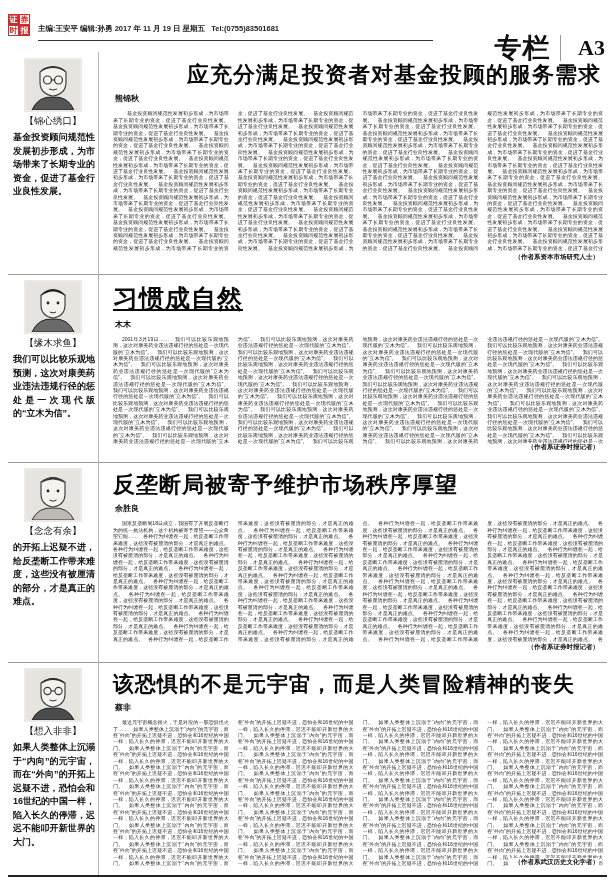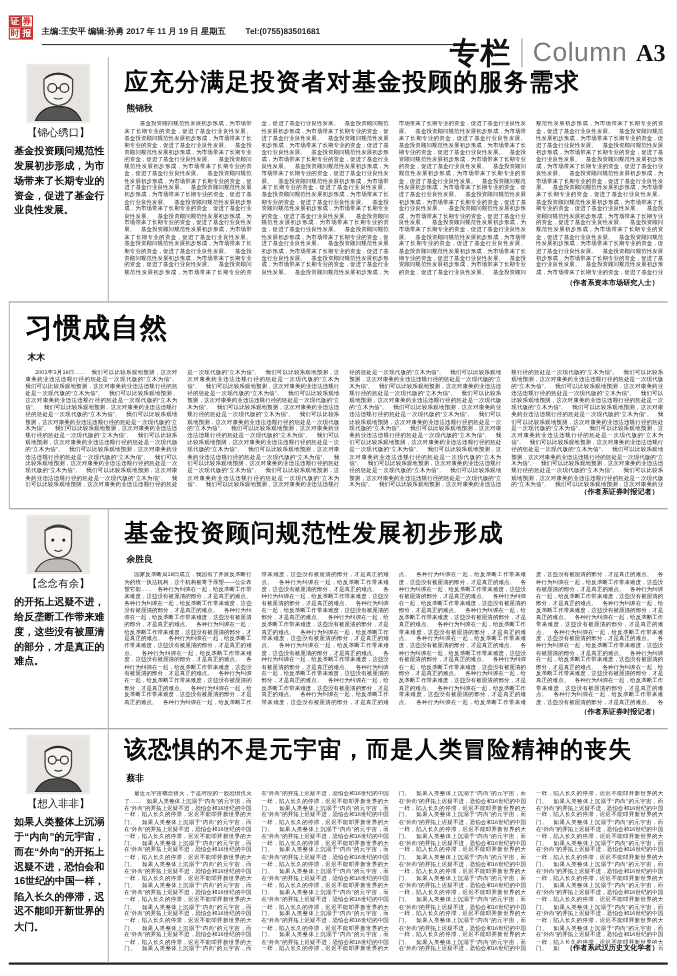--- a/index.html
+++ b/index.html
@@ -9,41 +9,41 @@
   .header{position:absolute;left:8px;top:10px;right:8px;height:40px;}
   .logo{position:absolute;left:0;top:4px;width:22px;height:22px;display:grid;
         grid-template-columns:11px 11px;grid-template-rows:11px 11px;}
   .logo span{display:flex;align-items:center;justify-content:center;
         font-size:8px;font-weight:bold;line-height:1;}
   .logo .r{background:#c62f2f;color:#fff;}
   .logo .w{background:#fff;color:#c62f2f;border:0.5px solid #c62f2f;box-sizing:border-box;}
   .header-info{position:absolute;left:30px;top:14px;width:395px;font-size:7.5px;
         font-weight:bold;color:#222;white-space:nowrap;border-bottom:1.5px solid #333;
         padding-bottom:6px;}
-  .header-info .tel{margin-left:16px;}
+  .header-info .tel{margin-left:4px;}
   .section-title{position:absolute;right:2px;top:20px;display:flex;align-items:center;}
   .section-cn{font-size:27px;font-weight:bold;letter-spacing:1px;color:#111;}
   .vbar{width:1.5px;height:26px;background:#999;margin:0 9px;}
   .section-en{font-size:24px;color:#7a7a7a;letter-spacing:0.5px;}
   .page-no{font-size:22px;font-weight:bold;font-family:"Liberation Serif",serif;
         color:#111;margin-left:8px;}
   
   .section{position:absolute;left:8px;right:8px;display:flex;}
   .section.rule{border-bottom:1px solid #9a9a9a;}
   .section.last{border-bottom:2.5px solid #222;}
   .sidebar{width:90px;flex:none;padding-top:4px;text-align:center;}
   .portrait{width:58px;height:54px;margin:2px auto 3px auto;background:#eceae6;
         display:flex;align-items:center;justify-content:center;}
   .col-label{font-size:9.5px;font-weight:normal;margin:3px 0 3px 0;color:#111;}
   .quote{font-size:9px;font-weight:bold;line-height:13.5px;text-align:justify;
         padding:0 3px 0 5px;color:#111;}
   .content{flex:1;border-left:1.5px solid #b5b5b5;position:relative;min-width:0;}
   .headline{font-weight:bold;color:#0a0a0a;letter-spacing:1px;padding:10px 6px 4px 14px;
         line-height:1.15;}
-  .headline.centered{text-align:left;}
+  .headline.centered{text-align:right;}
   .byline{font-size:8px;font-weight:bold;padding:2px 0 4px 16px;color:#111;}
   .body-cols{column-gap:9px;column-count:4;font-size:5px;line-height:6.4px;
         text-align:justify;color:#1c1c1c;overflow:hidden;margin:2px 4px 8px 14px;
         text-indent:9px;word-break:break-all;}
   .attribution{position:absolute;right:8px;font-size:6.5px;font-weight:bold;
         background:#fff;padding-left:6px;color:#111;}
   svg.sk{display:block;}
 </style>
 </head>
 <body>
@@ -57,21 +57,20 @@
       <span class="w">时</span>
       <span class="r">报</span>
     </div>
     <div class="header-info">
       <span>主编:王安平  编辑:孙勇  2017 年 11 月 19 日  星期五</span>
       <span class="tel">Tel:(0755)83501681</span>
     </div>
     <div class="section-title">
       <span class="section-cn">专栏</span>
       <span class="vbar"></span>
-      <span class="section-en">Column</span>
       <span class="page-no">A3</span>
     </div>
   </div>
 
   <div class="section rule" style="top:52px;height:222px;">
     <div class="sidebar">
       <div class="portrait">
         <svg class="sk" width="54" height="50" viewBox="0 0 54 50">
           <rect x="0" y="0" width="54" height="50" fill="#e7e4df"></rect>
           <path d="M14 12 Q27 2 40 12 L40 22 Q40 34 27 36 Q14 34 14 22 Z" fill="#f6f3ee" stroke="#444" stroke-width="1.2"></path>
@@ -88,22 +87,37 @@
     </div>
     <div class="content">
       <div class="headline centered" style="font-size:22px;">应充分满足投资者对基金投顾的服务需求</div>
       <div class="byline">熊锦秋</div>
       <div class="body-cols" style="height:146px;">　基金投资顾问规范性发展初步形成，为市场带来了长期专业的资金，促进了基金行业良性发展。　基金投资顾问规范性发展初步形成，为市场带来了长期专业的资金，促进了基金行业良性发展。　基金投资顾问规范性发展初步形成，为市场带来了长期专业的资金，促进了基金行业良性发展。　基金投资顾问规范性发展初步形成，为市场带来了长期专业的资金，促进了基金行业良性发展。　基金投资顾问规范性发展初步形成，为市场带来了长期专业的资金，促进了基金行业良性发展。　基金投资顾问规范性发展初步形成，为市场带来了长期专业的资金，促进了基金行业良性发展。　基金投资顾问规范性发展初步形成，为市场带来了长期专业的资金，促进了基金行业良性发展。　基金投资顾问规范性发展初步形成，为市场带来了长期专业的资金，促进了基金行业良性发展。　基金投资顾问规范性发展初步形成，为市场带来了长期专业的资金，促进了基金行业良性发展。　基金投资顾问规范性发展初步形成，为市场带来了长期专业的资金，促进了基金行业良性发展。　基金投资顾问规范性发展初步形成，为市场带来了长期专业的资金，促进了基金行业良性发展。　基金投资顾问规范性发展初步形成，为市场带来了长期专业的资金，促进了基金行业良性发展。　基金投资顾问规范性发展初步形成，为市场带来了长期专业的资金，促进了基金行业良性发展。　基金投资顾问规范性发展初步形成，为市场带来了长期专业的资金，促进了基金行业良性发展。　基金投资顾问规范性发展初步形成，为市场带来了长期专业的资金，促进了基金行业良性发展。　基金投资顾问规范性发展初步形成，为市场带来了长期专业的资金，促进了基金行业良性发展。　基金投资顾问规范性发展初步形成，为市场带来了长期专业的资金，促进了基金行业良性发展。　基金投资顾问规范性发展初步形成，为市场带来了长期专业的资金，促进了基金行业良性发展。　基金投资顾问规范性发展初步形成，为市场带来了长期专业的资金，促进了基金行业良性发展。　基金投资顾问规范性发展初步形成，为市场带来了长期专业的资金，促进了基金行业良性发展。　基金投资顾问规范性发展初步形成，为市场带来了长期专业的资金，促进了基金行业良性发展。　基金投资顾问规范性发展初步形成，为市场带来了长期专业的资金，促进了基金行业良性发展。　基金投资顾问规范性发展初步形成，为市场带来了长期专业的资金，促进了基金行业良性发展。　基金投资顾问规范性发展初步形成，为市场带来了长期专业的资金，促进了基金行业良性发展。　基金投资顾问规范性发展初步形成，为市场带来了长期专业的资金，促进了基金行业良性发展。　基金投资顾问规范性发展初步形成，为市场带来了长期专业的资金，促进了基金行业良性发展。　基金投资顾问规范性发展初步形成，为市场带来了长期专业的资金，促进了基金行业良性发展。　基金投资顾问规范性发展初步形成，为市场带来了长期专业的资金，促进了基金行业良性发展。　基金投资顾问规范性发展初步形成，为市场带来了长期专业的资金，促进了基金行业良性发展。　基金投资顾问规范性发展初步形成，为市场带来了长期专业的资金，促进了基金行业良性发展。　基金投资顾问规范性发展初步形成，为市场带来了长期专业的资金，促进了基金行业良性发展。　基金投资顾问规范性发展初步形成，为市场带来了长期专业的资金，促进了基金行业良性发展。　基金投资顾问规范性发展初步形成，为市场带来了长期专业的资金，促进了基金行业良性发展。　基金投资顾问规范性发展初步形成，为市场带来了长期专业的资金，促进了基金行业良性发展。　基金投资顾问规范性发展初步形成，为市场带来了长期专业的资金，促进了基金行业良性发展。　基金投资顾问规范性发展初步形成，为市场带来了长期专业的资金，促进了基金行业良性发展。　基金投资顾问规范性发展初步形成，为市场带来了长期专业的资金，促进了基金行业良性发展。　基金投资顾问规范性发展初步形成，为市场带来了长期专业的资金，促进了基金行业良性发展。　基金投资顾问规范性发展初步形成，为市场带来了长期专业的资金，促进了基金行业良性发展。　基金投资顾问规范性发展初步形成，为市场带来了长期专业的资金，促进了基金行业良性发展。　基金投资顾问规范性发展初步形成，为市场带来了长期专业的资金，促进了基金行业良性发展。　基金投资顾问规范性发展初步形成，为市场带来了长期专业的资金，促进了基金行业良性发展。　基金投资顾问规范性发展初步形成，为市场带来了长期专业的资金，促进了基金行业良性发展。　基金投资顾问规范性发展初步形成，为市场带来了长期专业的资金，促进了基金行业良性发展。　基金投资顾问规范性发展初步形成，为市场带来了长期专业的资金，促进了基金行业良性发展。　基金投资顾问规范性发展初步形成，为市场带来了长期专业的资金，促进了基金行业良性发展。　基金投资顾问规范性发展初步形成，为市场带来了长期专业的资金，促进了基金行业良性发展。　基金投资顾问规范性发展初步形成，为市场带来了长期专业的资金，促进了基金行业良性发展。　基金投资顾问规范性发展初步形成，为市场带来了长期专业的资金，促进了基金行业良性发展。　基金投资顾问规范性发展初步形成，为市场带来了长期专业的资金，促进了基金行业良性发展。　基金投资顾问规范性发展初步形成，为市场带来了长期专业的资金，促进了基金行业良性发展。　基金投资顾问规范性发展初步形成，为市场带来了长期专业的资金，促进了基金行业良性发展。　基金投资顾问规范性发展初步形成，为市场带来了长期专业的资金，促进了基金行业良性发展。　基金投资顾问规范性发展初步形成，为市场带来了长期专业的资金，促进了基金行业良性发展。</div>
       <div class="attribution" style="bottom:12px;">（作者系资本市场研究人士）</div>
     </div>
   </div>
 
   <div class="section rule" style="top:274px;height:188px;">
+    <div class="sidebar">
+      <div class="portrait">
+        <svg class="sk" width="54" height="50" viewBox="0 0 54 50">
+          <rect x="0" y="0" width="54" height="50" fill="#e7e4df"></rect>
+          <path d="M15 13 Q27 3 39 13 L39 23 Q39 34 27 36 Q15 34 15 23 Z" fill="#f6f3ee" stroke="#444" stroke-width="1.2"></path>
+          <path d="M15 14 Q27 5 39 14 Q37 8 27 7 Q17 8 15 14" fill="#222"></path>
+          <circle cx="22" cy="21" r="1.4" fill="#222"></circle>
+          <circle cx="32" cy="21" r="1.4" fill="#222"></circle>
+          <path d="M24 30 Q27 32 30 30" fill="none" stroke="#333" stroke-width="1"></path>
+          <path d="M6 50 Q12 36 27 37 Q42 36 48 50 Z" fill="#6a6a6a" stroke="#222" stroke-width="1"></path>
+        </svg>
+      </div>
+      <div class="col-label">【缘木求鱼】</div>
+      <div class="quote">我们可以比较乐观地预测，这次对康美药业违法违规行径的惩处是一次现代版的“立木为信”。</div>
+    </div>
     <div class="content">
-      <div class="headline" style="font-size:25px;">习惯成自然</div>
+      <div class="headline" style="font-size:25px;text-decoration:underline;">习惯成自然</div>
       <div class="byline">木木</div>
       <div class="body-cols" style="height:112px;">2001年3月19日……　我们可以比较乐观地预测，这次对康美药业违法违规行径的惩处是一次现代版的“立木为信”。　我们可以比较乐观地预测，这次对康美药业违法违规行径的惩处是一次现代版的“立木为信”。　我们可以比较乐观地预测，这次对康美药业违法违规行径的惩处是一次现代版的“立木为信”。　我们可以比较乐观地预测，这次对康美药业违法违规行径的惩处是一次现代版的“立木为信”。　我们可以比较乐观地预测，这次对康美药业违法违规行径的惩处是一次现代版的“立木为信”。　我们可以比较乐观地预测，这次对康美药业违法违规行径的惩处是一次现代版的“立木为信”。　我们可以比较乐观地预测，这次对康美药业违法违规行径的惩处是一次现代版的“立木为信”。　我们可以比较乐观地预测，这次对康美药业违法违规行径的惩处是一次现代版的“立木为信”。　我们可以比较乐观地预测，这次对康美药业违法违规行径的惩处是一次现代版的“立木为信”。　我们可以比较乐观地预测，这次对康美药业违法违规行径的惩处是一次现代版的“立木为信”。　我们可以比较乐观地预测，这次对康美药业违法违规行径的惩处是一次现代版的“立木为信”。　我们可以比较乐观地预测，这次对康美药业违法违规行径的惩处是一次现代版的“立木为信”。　我们可以比较乐观地预测，这次对康美药业违法违规行径的惩处是一次现代版的“立木为信”。　我们可以比较乐观地预测，这次对康美药业违法违规行径的惩处是一次现代版的“立木为信”。　我们可以比较乐观地预测，这次对康美药业违法违规行径的惩处是一次现代版的“立木为信”。　我们可以比较乐观地预测，这次对康美药业违法违规行径的惩处是一次现代版的“立木为信”。　我们可以比较乐观地预测，这次对康美药业违法违规行径的惩处是一次现代版的“立木为信”。　我们可以比较乐观地预测，这次对康美药业违法违规行径的惩处是一次现代版的“立木为信”。　我们可以比较乐观地预测，这次对康美药业违法违规行径的惩处是一次现代版的“立木为信”。　我们可以比较乐观地预测，这次对康美药业违法违规行径的惩处是一次现代版的“立木为信”。　我们可以比较乐观地预测，这次对康美药业违法违规行径的惩处是一次现代版的“立木为信”。　我们可以比较乐观地预测，这次对康美药业违法违规行径的惩处是一次现代版的“立木为信”。　我们可以比较乐观地预测，这次对康美药业违法违规行径的惩处是一次现代版的“立木为信”。　我们可以比较乐观地预测，这次对康美药业违法违规行径的惩处是一次现代版的“立木为信”。　我们可以比较乐观地预测，这次对康美药业违法违规行径的惩处是一次现代版的“立木为信”。　我们可以比较乐观地预测，这次对康美药业违法违规行径的惩处是一次现代版的“立木为信”。　我们可以比较乐观地预测，这次对康美药业违法违规行径的惩处是一次现代版的“立木为信”。　我们可以比较乐观地预测，这次对康美药业违法违规行径的惩处是一次现代版的“立木为信”。　我们可以比较乐观地预测，这次对康美药业违法违规行径的惩处是一次现代版的“立木为信”。　我们可以比较乐观地预测，这次对康美药业违法违规行径的惩处是一次现代版的“立木为信”。　我们可以比较乐观地预测，这次对康美药业违法违规行径的惩处是一次现代版的“立木为信”。　我们可以比较乐观地预测，这次对康美药业违法违规行径的惩处是一次现代版的“立木为信”。　我们可以比较乐观地预测，这次对康美药业违法违规行径的惩处是一次现代版的“立木为信”。　我们可以比较乐观地预测，这次对康美药业违法违规行径的惩处是一次现代版的“立木为信”。　我们可以比较乐观地预测，这次对康美药业违法违规行径的惩处是一次现代版的“立木为信”。　我们可以比较乐观地预测，这次对康美药业违法违规行径的惩处是一次现代版的“立木为信”。　我们可以比较乐观地预测，这次对康美药业违法违规行径的惩处是一次现代版的“立木为信”。　我们可以比较乐观地预测，这次对康美药业违法违规行径的惩处是一次现代版的“立木为信”。　我们可以比较乐观地预测，这次对康美药业违法违规行径的惩处是一次现代版的“立木为信”。　我们可以比较乐观地预测，这次对康美药业违法违规行径的惩处是一次现代版的“立木为信”。　我们可以比较乐观地预测，这次对康美药业违法违规行径的惩处是一次现代版的“立木为信”。　我们可以比较乐观地预测，这次对康美药业违法违规行径的惩处是一次现代版的“立木为信”。　我们可以比较乐观地预测，这次对康美药业违法违规行径的惩处是一次现代版的“立木为信”。　我们可以比较乐观地预测，这次对康美药业违法违规行径的惩处是一次现代版的“立木为信”。　我们可以比较乐观地预测，这次对康美药业违法违规行径的惩处是一次现代版的“立木为信”。　我们可以比较乐观地预测，这次对康美药业违法违规行径的惩处是一次现代版的“立木为信”。　我们可以比较乐观地预测，这次对康美药业违法违规行径的惩处是一次现代版的“立木为信”。　我们可以比较乐观地预测，这次对康美药业违法违规行径的惩处是一次现代版的“立木为信”。　我们可以比较乐观地预测，这次对康美药业违法违规行径的惩处是一次现代版的“立木为信”。　我们可以比较乐观地预测，这次对康美药业违法违规行径的惩处是一次现代版的“立木为信”。　我们可以比较乐观地预测，这次对康美药业违法违规行径的惩处是一次现代版的“立木为信”。　我们可以比较乐观地预测，这次对康美药业违法违规行径的惩处是一次现代版的“立木为信”。　我们可以比较乐观地预测，这次对康美药业违法违规行径的惩处是一次现代版的“立木为信”。　我们可以比较乐观地预测，这次对康美药业违法违规行径的惩处是一次现代版的“立木为信”。</div>
       <div class="attribution" style="bottom:10px;">（作者系证券时报记者）</div>
     </div>
   </div>
 
   <div class="section rule" style="top:462px;height:200px;">
     <div class="sidebar">
       <div class="portrait">
         <svg class="sk" width="54" height="50" viewBox="0 0 54 50">
@@ -113,21 +127,21 @@
           <circle cx="22" cy="21" r="1.4" fill="#222"></circle>
           <circle cx="32" cy="21" r="1.4" fill="#222"></circle>
           <path d="M23.5 30 Q27 32.5 30.5 30" fill="none" stroke="#333" stroke-width="1"></path>
           <path d="M6 50 Q12 37 27 38 Q42 37 48 50 Z" fill="#bdbab4" stroke="#333" stroke-width="1"></path>
         </svg>
       </div>
       <div class="col-label">【念念有余】</div>
       <div class="quote">的开拓上迟疑不进，给反垄断工作带来难度，这些没有被厘清的部分，才是真正的难点。</div>
     </div>
     <div class="content">
-      <div class="headline" style="font-size:22px;">基金投资顾问规范性发展初步形成</div>
+      <div class="headline" style="font-size:22px;">反垄断局被寄予维护市场秩序厚望</div>
       <div class="byline">余胜良</div>
       <div class="body-cols" style="height:124px;">国家反垄断局18日成立，我国有了开展反垄断行为的统一执法机构，这个机构被寄予厚望——公众希望它能……　各种行为纠缠在一起，给反垄断工作带来难度，这些没有被厘清的部分，才是真正的难点。　各种行为纠缠在一起，给反垄断工作带来难度，这些没有被厘清的部分，才是真正的难点。　各种行为纠缠在一起，给反垄断工作带来难度，这些没有被厘清的部分，才是真正的难点。　各种行为纠缠在一起，给反垄断工作带来难度，这些没有被厘清的部分，才是真正的难点。　各种行为纠缠在一起，给反垄断工作带来难度，这些没有被厘清的部分，才是真正的难点。　各种行为纠缠在一起，给反垄断工作带来难度，这些没有被厘清的部分，才是真正的难点。　各种行为纠缠在一起，给反垄断工作带来难度，这些没有被厘清的部分，才是真正的难点。　各种行为纠缠在一起，给反垄断工作带来难度，这些没有被厘清的部分，才是真正的难点。　各种行为纠缠在一起，给反垄断工作带来难度，这些没有被厘清的部分，才是真正的难点。　各种行为纠缠在一起，给反垄断工作带来难度，这些没有被厘清的部分，才是真正的难点。　各种行为纠缠在一起，给反垄断工作带来难度，这些没有被厘清的部分，才是真正的难点。　各种行为纠缠在一起，给反垄断工作带来难度，这些没有被厘清的部分，才是真正的难点。　各种行为纠缠在一起，给反垄断工作带来难度，这些没有被厘清的部分，才是真正的难点。　各种行为纠缠在一起，给反垄断工作带来难度，这些没有被厘清的部分，才是真正的难点。　各种行为纠缠在一起，给反垄断工作带来难度，这些没有被厘清的部分，才是真正的难点。　各种行为纠缠在一起，给反垄断工作带来难度，这些没有被厘清的部分，才是真正的难点。　各种行为纠缠在一起，给反垄断工作带来难度，这些没有被厘清的部分，才是真正的难点。　各种行为纠缠在一起，给反垄断工作带来难度，这些没有被厘清的部分，才是真正的难点。　各种行为纠缠在一起，给反垄断工作带来难度，这些没有被厘清的部分，才是真正的难点。　各种行为纠缠在一起，给反垄断工作带来难度，这些没有被厘清的部分，才是真正的难点。　各种行为纠缠在一起，给反垄断工作带来难度，这些没有被厘清的部分，才是真正的难点。　各种行为纠缠在一起，给反垄断工作带来难度，这些没有被厘清的部分，才是真正的难点。　各种行为纠缠在一起，给反垄断工作带来难度，这些没有被厘清的部分，才是真正的难点。　各种行为纠缠在一起，给反垄断工作带来难度，这些没有被厘清的部分，才是真正的难点。　各种行为纠缠在一起，给反垄断工作带来难度，这些没有被厘清的部分，才是真正的难点。　各种行为纠缠在一起，给反垄断工作带来难度，这些没有被厘清的部分，才是真正的难点。　各种行为纠缠在一起，给反垄断工作带来难度，这些没有被厘清的部分，才是真正的难点。　各种行为纠缠在一起，给反垄断工作带来难度，这些没有被厘清的部分，才是真正的难点。　各种行为纠缠在一起，给反垄断工作带来难度，这些没有被厘清的部分，才是真正的难点。　各种行为纠缠在一起，给反垄断工作带来难度，这些没有被厘清的部分，才是真正的难点。　各种行为纠缠在一起，给反垄断工作带来难度，这些没有被厘清的部分，才是真正的难点。　各种行为纠缠在一起，给反垄断工作带来难度，这些没有被厘清的部分，才是真正的难点。　各种行为纠缠在一起，给反垄断工作带来难度，这些没有被厘清的部分，才是真正的难点。　各种行为纠缠在一起，给反垄断工作带来难度，这些没有被厘清的部分，才是真正的难点。　各种行为纠缠在一起，给反垄断工作带来难度，这些没有被厘清的部分，才是真正的难点。　各种行为纠缠在一起，给反垄断工作带来难度，这些没有被厘清的部分，才是真正的难点。　各种行为纠缠在一起，给反垄断工作带来难度，这些没有被厘清的部分，才是真正的难点。　各种行为纠缠在一起，给反垄断工作带来难度，这些没有被厘清的部分，才是真正的难点。　各种行为纠缠在一起，给反垄断工作带来难度，这些没有被厘清的部分，才是真正的难点。　各种行为纠缠在一起，给反垄断工作带来难度，这些没有被厘清的部分，才是真正的难点。　各种行为纠缠在一起，给反垄断工作带来难度，这些没有被厘清的部分，才是真正的难点。　各种行为纠缠在一起，给反垄断工作带来难度，这些没有被厘清的部分，才是真正的难点。　各种行为纠缠在一起，给反垄断工作带来难度，这些没有被厘清的部分，才是真正的难点。　各种行为纠缠在一起，给反垄断工作带来难度，这些没有被厘清的部分，才是真正的难点。　各种行为纠缠在一起，给反垄断工作带来难度，这些没有被厘清的部分，才是真正的难点。　各种行为纠缠在一起，给反垄断工作带来难度，这些没有被厘清的部分，才是真正的难点。　各种行为纠缠在一起，给反垄断工作带来难度，这些没有被厘清的部分，才是真正的难点。　各种行为纠缠在一起，给反垄断工作带来难度，这些没有被厘清的部分，才是真正的难点。　各种行为纠缠在一起，给反垄断工作带来难度，这些没有被厘清的部分，才是真正的难点。　各种行为纠缠在一起，给反垄断工作带来难度，这些没有被厘清的部分，才是真正的难点。　各种行为纠缠在一起，给反垄断工作带来难度，这些没有被厘清的部分，才是真正的难点。　各种行为纠缠在一起，给反垄断工作带来难度，这些没有被厘清的部分，才是真正的难点。　各种行为纠缠在一起，给反垄断工作带来难度，这些没有被厘清的部分，才是真正的难点。　各种行为纠缠在一起，给反垄断工作带来难度，这些没有被厘清的部分，才是真正的难点。　各种行为纠缠在一起，给反垄断工作带来难度，这些没有被厘清的部分，才是真正的难点。</div>
       <div class="attribution" style="bottom:10px;">（作者系证券时报记者）</div>
     </div>
   </div>
 
   <div class="section last" style="top:662px;height:213px;">
     <div class="sidebar">
       <div class="portrait">
         <svg class="sk" width="54" height="50" viewBox="0 0 54 50">
@@ -138,20 +152,20 @@
           <circle cx="32.5" cy="21" r="3.6" fill="none" stroke="#333" stroke-width="1.1"></circle>
           <line x1="25" y1="21" x2="29" y2="21" stroke="#333" stroke-width="1.1"></line>
           <path d="M23.5 30 Q27 32 30.5 30" fill="none" stroke="#333" stroke-width="1"></path>
           <path d="M6 50 Q12 37 27 38 Q42 37 48 50 Z" fill="#4c4c4c" stroke="#222" stroke-width="1"></path>
         </svg>
       </div>
       <div class="col-label">【想入非非】</div>
       <div class="quote">如果人类整体上沉溺于“内向”的元宇宙，而在“外向”的开拓上迟疑不进，恐怕会和16世纪的中国一样，陷入长久的停滞，迟迟不能叩开新世界的大门。</div>
     </div>
     <div class="content">
-      <div class="headline" style="font-size:21px;font-family:Liberation Mono, monospace;">该恐惧的不是元宇宙，而是人类冒险精神的丧失</div>
+      <div class="headline" style="font-size:21px;">该恐惧的不是元宇宙，而是人类冒险精神的丧失</div>
       <div class="byline">蔡非</div>
       <div class="body-cols" style="height:152px;">最近元宇宙概念很火，于是对应的一股恐惧也火了……　如果人类整体上沉溺于“内向”的元宇宙，而在“外向”的开拓上迟疑不进，恐怕会和16世纪的中国一样，陷入长久的停滞，迟迟不能叩开新世界的大门。　如果人类整体上沉溺于“内向”的元宇宙，而在“外向”的开拓上迟疑不进，恐怕会和16世纪的中国一样，陷入长久的停滞，迟迟不能叩开新世界的大门。　如果人类整体上沉溺于“内向”的元宇宙，而在“外向”的开拓上迟疑不进，恐怕会和16世纪的中国一样，陷入长久的停滞，迟迟不能叩开新世界的大门。　如果人类整体上沉溺于“内向”的元宇宙，而在“外向”的开拓上迟疑不进，恐怕会和16世纪的中国一样，陷入长久的停滞，迟迟不能叩开新世界的大门。　如果人类整体上沉溺于“内向”的元宇宙，而在“外向”的开拓上迟疑不进，恐怕会和16世纪的中国一样，陷入长久的停滞，迟迟不能叩开新世界的大门。　如果人类整体上沉溺于“内向”的元宇宙，而在“外向”的开拓上迟疑不进，恐怕会和16世纪的中国一样，陷入长久的停滞，迟迟不能叩开新世界的大门。　如果人类整体上沉溺于“内向”的元宇宙，而在“外向”的开拓上迟疑不进，恐怕会和16世纪的中国一样，陷入长久的停滞，迟迟不能叩开新世界的大门。　如果人类整体上沉溺于“内向”的元宇宙，而在“外向”的开拓上迟疑不进，恐怕会和16世纪的中国一样，陷入长久的停滞，迟迟不能叩开新世界的大门。　如果人类整体上沉溺于“内向”的元宇宙，而在“外向”的开拓上迟疑不进，恐怕会和16世纪的中国一样，陷入长久的停滞，迟迟不能叩开新世界的大门。　如果人类整体上沉溺于“内向”的元宇宙，而在“外向”的开拓上迟疑不进，恐怕会和16世纪的中国一样，陷入长久的停滞，迟迟不能叩开新世界的大门。　如果人类整体上沉溺于“内向”的元宇宙，而在“外向”的开拓上迟疑不进，恐怕会和16世纪的中国一样，陷入长久的停滞，迟迟不能叩开新世界的大门。　如果人类整体上沉溺于“内向”的元宇宙，而在“外向”的开拓上迟疑不进，恐怕会和16世纪的中国一样，陷入长久的停滞，迟迟不能叩开新世界的大门。　如果人类整体上沉溺于“内向”的元宇宙，而在“外向”的开拓上迟疑不进，恐怕会和16世纪的中国一样，陷入长久的停滞，迟迟不能叩开新世界的大门。　如果人类整体上沉溺于“内向”的元宇宙，而在“外向”的开拓上迟疑不进，恐怕会和16世纪的中国一样，陷入长久的停滞，迟迟不能叩开新世界的大门。　如果人类整体上沉溺于“内向”的元宇宙，而在“外向”的开拓上迟疑不进，恐怕会和16世纪的中国一样，陷入长久的停滞，迟迟不能叩开新世界的大门。　如果人类整体上沉溺于“内向”的元宇宙，而在“外向”的开拓上迟疑不进，恐怕会和16世纪的中国一样，陷入长久的停滞，迟迟不能叩开新世界的大门。　如果人类整体上沉溺于“内向”的元宇宙，而在“外向”的开拓上迟疑不进，恐怕会和16世纪的中国一样，陷入长久的停滞，迟迟不能叩开新世界的大门。　如果人类整体上沉溺于“内向”的元宇宙，而在“外向”的开拓上迟疑不进，恐怕会和16世纪的中国一样，陷入长久的停滞，迟迟不能叩开新世界的大门。　如果人类整体上沉溺于“内向”的元宇宙，而在“外向”的开拓上迟疑不进，恐怕会和16世纪的中国一样，陷入长久的停滞，迟迟不能叩开新世界的大门。　如果人类整体上沉溺于“内向”的元宇宙，而在“外向”的开拓上迟疑不进，恐怕会和16世纪的中国一样，陷入长久的停滞，迟迟不能叩开新世界的大门。　如果人类整体上沉溺于“内向”的元宇宙，而在“外向”的开拓上迟疑不进，恐怕会和16世纪的中国一样，陷入长久的停滞，迟迟不能叩开新世界的大门。　如果人类整体上沉溺于“内向”的元宇宙，而在“外向”的开拓上迟疑不进，恐怕会和16世纪的中国一样，陷入长久的停滞，迟迟不能叩开新世界的大门。　如果人类整体上沉溺于“内向”的元宇宙，而在“外向”的开拓上迟疑不进，恐怕会和16世纪的中国一样，陷入长久的停滞，迟迟不能叩开新世界的大门。　如果人类整体上沉溺于“内向”的元宇宙，而在“外向”的开拓上迟疑不进，恐怕会和16世纪的中国一样，陷入长久的停滞，迟迟不能叩开新世界的大门。　如果人类整体上沉溺于“内向”的元宇宙，而在“外向”的开拓上迟疑不进，恐怕会和16世纪的中国一样，陷入长久的停滞，迟迟不能叩开新世界的大门。　如果人类整体上沉溺于“内向”的元宇宙，而在“外向”的开拓上迟疑不进，恐怕会和16世纪的中国一样，陷入长久的停滞，迟迟不能叩开新世界的大门。　如果人类整体上沉溺于“内向”的元宇宙，而在“外向”的开拓上迟疑不进，恐怕会和16世纪的中国一样，陷入长久的停滞，迟迟不能叩开新世界的大门。　如果人类整体上沉溺于“内向”的元宇宙，而在“外向”的开拓上迟疑不进，恐怕会和16世纪的中国一样，陷入长久的停滞，迟迟不能叩开新世界的大门。　如果人类整体上沉溺于“内向”的元宇宙，而在“外向”的开拓上迟疑不进，恐怕会和16世纪的中国一样，陷入长久的停滞，迟迟不能叩开新世界的大门。　如果人类整体上沉溺于“内向”的元宇宙，而在“外向”的开拓上迟疑不进，恐怕会和16世纪的中国一样，陷入长久的停滞，迟迟不能叩开新世界的大门。　如果人类整体上沉溺于“内向”的元宇宙，而在“外向”的开拓上迟疑不进，恐怕会和16世纪的中国一样，陷入长久的停滞，迟迟不能叩开新世界的大门。　如果人类整体上沉溺于“内向”的元宇宙，而在“外向”的开拓上迟疑不进，恐怕会和16世纪的中国一样，陷入长久的停滞，迟迟不能叩开新世界的大门。　如果人类整体上沉溺于“内向”的元宇宙，而在“外向”的开拓上迟疑不进，恐怕会和16世纪的中国一样，陷入长久的停滞，迟迟不能叩开新世界的大门。</div>
       <div class="attribution" style="bottom:8px;">（作者系武汉历史文化学者）</div>
     </div>
   </div>
 
 </div>
 
 </body></html>

